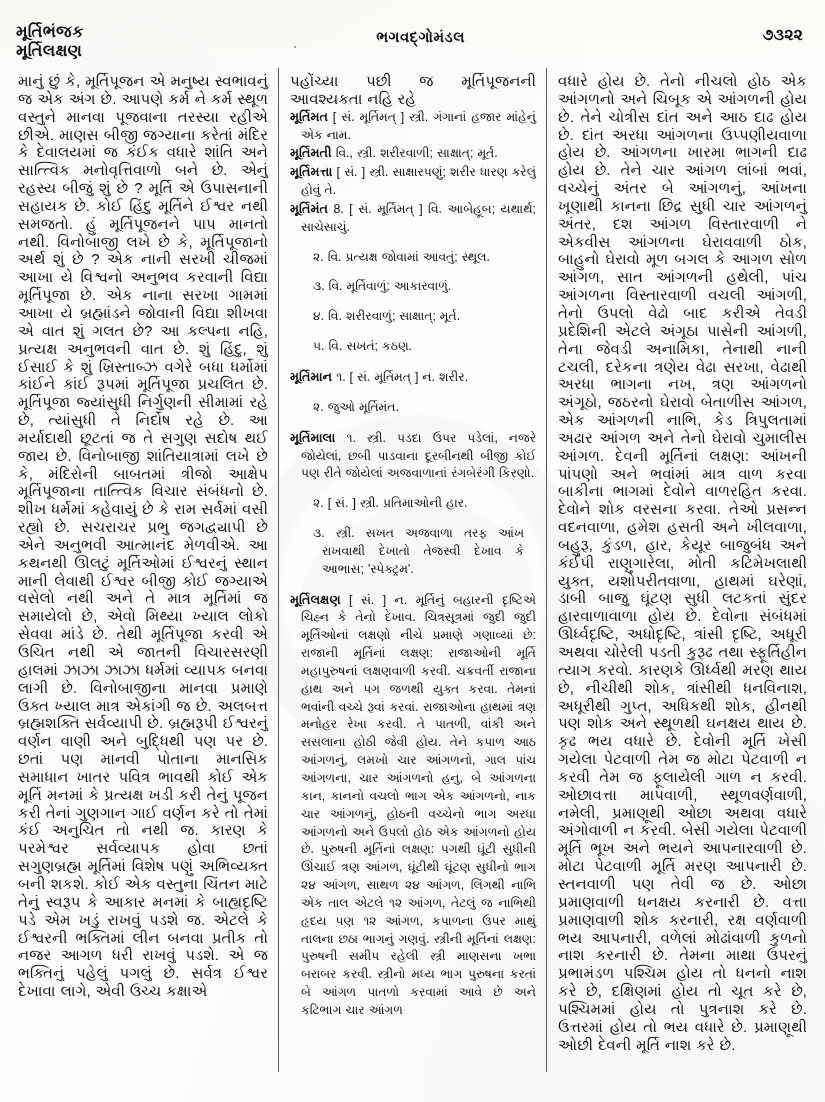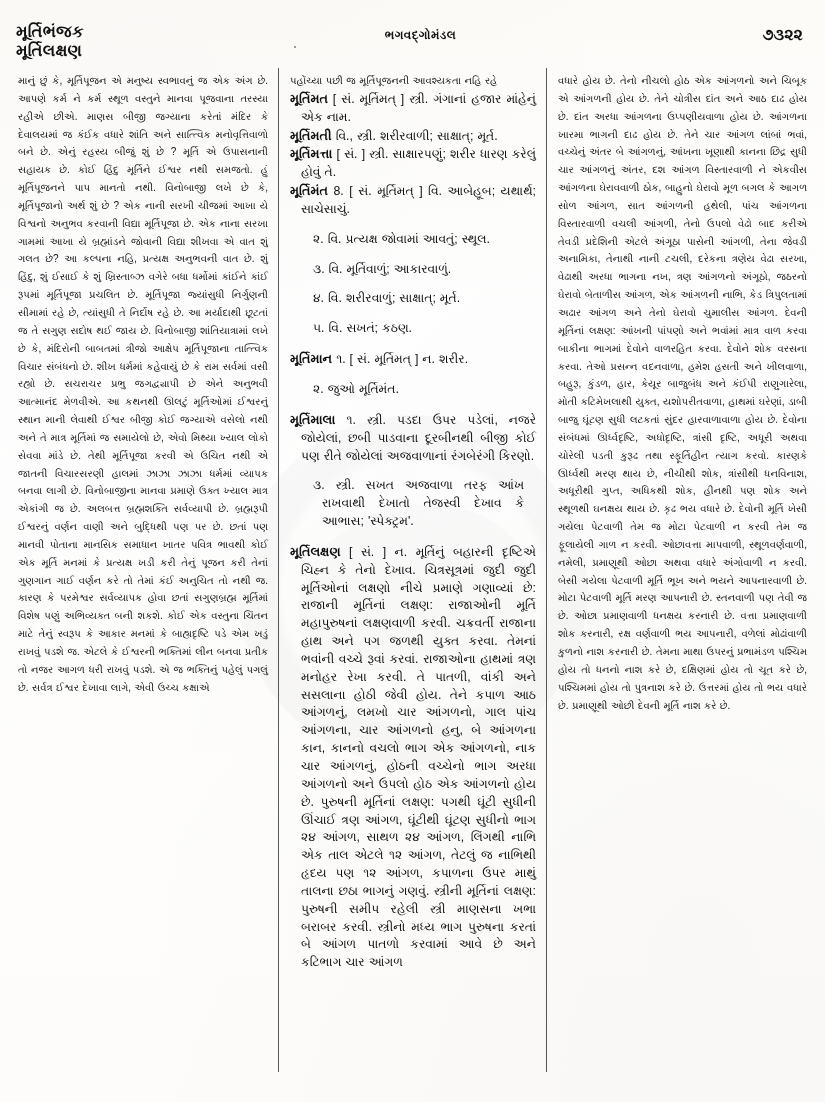--- a/index.html
+++ b/index.html
@@ -81,21 +81,21 @@
     font-size: 16.5px;
     font-weight: bold;
     color: #161616;
     letter-spacing: 0.2px;
   }
   .hdr-center {
     position: absolute;
     left: 0; right: 0;
     top: 28px;
     text-align: center;
-    font-size: 12px;
+    font-size: 15px;
     font-weight: bold;
     color: #181818;
     letter-spacing: 0.4px;
     padding-left: 16px;
   }
   .hdr-right {
     position: absolute;
     right: 22px;
     top: 26px;
     font-size: 16px;
@@ -137,21 +137,21 @@
     width: 1px;
     height: 1004px;
     background: #2b2b2b;
     opacity: 0.78;
   }
   .rule-a { left: 266px; }
   .rule-b { left: 534px; }
 
   
   .para {
-    font-size: 10px;
+    font-size: 15px;
     line-height: 17.85px;
     color: #131313;
     text-align: justify;
     text-justify: inter-word;
     margin: 0;
     letter-spacing: 0.05px;
     word-spacing: 0.6px;
   }
   .para.continues { text-indent: 0; }
 
@@ -225,20 +225,21 @@
       <p class="entry"><span class="hw">મૂર્તિમંત</span> <span>8. [ સં. મૂર્તિમત્ ] વિ. આબેહૂબ; યથાર્થ; સાચેસાચું.</span></p>
       <p class="sense">૨. વિ. પ્રત્યક્ષ જોવામાં આવતું; સ્થૂલ.</p>
       <p class="sense">૩. વિ. મૂર્તિવાળું; આકારવાળું.</p>
       <p class="sense">૪. વિ. શરીરવાળું; સાક્ષાત્; મૂર્ત.</p>
       <p class="sense">૫. વિ. સખતં; કઠણ.</p>
 
       <p class="entry"><span class="hw">મૂર્તિમાન</span> <span>૧. [ સં. મૂર્તિમત્ ] ન. શરીર.</span></p>
       <p class="sense">૨. જુઓ મૂર્તિમંત.</p>
 
       <p class="entry"><span class="hw">મૂર્તિમાલા</span> <span>૧. સ્ત્રી. પડદા ઉપર પડેલાં, નજરે જોયેલાં, છબી પાડવાના દૂરબીનથી બીજી કોઈ પણ રીતે જોયેલાં અજવાળાનાં રંગબેરંગી કિરણો.</span></p>
+      <p class="sense">૨. [ સં. ] સ્ત્રી. પ્રતિમાઓની હાર.</p>
       <p class="sense">૩. સ્ત્રી. સખત અજવાળા તરફ આંખ રાખવાથી દેખાતો તેજસ્વી દેખાવ કે આભાસ; 'સ્પેક્ટ્રમ'.</p>
 
       <p class="entry"><span class="hw">મૂર્તિલક્ષણ</span> <span>[ સં. ] ન. મૂર્તિનું બહારની દૃષ્ટિએ ચિહ્ન કે તેનો દેખાવ. ચિત્રસૂત્રમાં જુદી જુદી મૂર્તિઓનાં લક્ષણો નીચે પ્રમાણે ગણાવ્યાં છે: રાજાની મૂર્તિનાં લક્ષણ: રાજાઓની મૂર્તિ મહાપુરુષનાં લક્ષણવાળી કરવી. ચક્રવર્તી રાજાના હાથ અને પગ જળથી યુક્ત કરવા. તેમનાં ભવાંની વચ્ચે રૂવાં કરવાં. રાજાઓના હાથમાં ત્રણ મનોહર રેખા કરવી. તે પાતળી, વાંકી અને સસલાના હોઠી જેવી હોય. તેને કપાળ આઠ આંગળનું, લમખો ચાર આંગળનો, ગાલ પાંચ આંગળના, ચાર આંગળનો હનુ, બે આંગળના કાન, કાનનો વચલો ભાગ એક આંગળનો, નાક ચાર આંગળનું, હોઠની વચ્ચેનો ભાગ અરધા આંગળનો અને ઉપલો હોઠ એક આંગળનો હોય છે. પુરુષની મૂર્તિનાં લક્ષણ: પગથી ઘૂંટી સુધીની ઊંચાઈ ત્રણ આંગળ, ઘૂંટીથી ઘૂંટણ સુધીનો ભાગ ૨૪ આંગળ, સાથળ ૨૪ આંગળ, લિંગથી નાભિ એક તાલ એટલે ૧૨ આંગળ, તેટલું જ નાભિથી હૃદય પણ ૧૨ આંગળ, કપાળના ઉપર માથું તાલના છઠા ભાગનું ગણવું. સ્ત્રીની મૂર્તિનાં લક્ષણ: પુરુષની સમીપ રહેલી સ્ત્રી માણસના ખભા બરાબર કરવી. સ્ત્રીનો મધ્ય ભાગ પુરુષના કરતાં બે આંગળ પાતળો કરવામાં આવે છે અને કટિભાગ ચાર આંગળ</span></p>
     </div>
 
     <div class="col-rule rule-b"></div>
 
     <div class="col col-3">
       <p class="para continues">વધારે હોય છે. તેનો નીચલો હોઠ એક આંગળનો અને ચિબૂક એ આંગળની હોય છે. તેને ચોત્રીસ દાંત અને આઠ દાઢ હોય છે. દાંત અરધા આંગળના ઉપ્પણીયવાળા હોય છે. આંગળના ખારમા ભાગની દાઢ હોય છે. તેને ચાર આંગળ લાંબાં ભવાં, વચ્ચેનું અંતર બે આંગળનું, આંખના ખૂણાથી કાનના છિદ્ર સુધી ચાર આંગળનું અંતર, દશ આંગળ વિસ્તારવાળી ને એકવીસ આંગળના ઘેરાવવાળી ઠોક, બાહુનો ઘેરાવો મૂળ બગલ કે આગળ સોળ આંગળ, સાત આંગળની હથેલી, પાંચ આંગળના વિસ્તારવાળી વચલી આંગળી, તેનો ઉપલો વેઢો બાદ કરીએ તેવડી પ્રદેશિની એટલે અંગૂઠા પાસેની આંગળી, તેના જેવડી અનામિકા, તેનાથી નાની ટચલી, દરેકના ત્રણેય વેઢા સરખા, વેઢાથી અરધા ભાગના નખ, ત્રણ આંગળનો અંગૂઠો, જઠરનો ઘેરાવો બેતાળીસ આંગળ, એક આંગળની નાભિ, કેડ ત્રિપુલતામાં અઢાર આંગળ અને તેનો ઘેરાવો ચુમાલીસ આંગળ. દેવની મૂર્તિનાં લક્ષણ: આંખની પાંપણો અને ભવાંમાં માત્ર વાળ કરવા બાકીના ભાગમાં દેવોને વાળરહિત કરવા. દેવોને શોક વરસના કરવા. તેઓ પ્રસન્ન વદનવાળા, હમેશ હસતી અને ખીલવાળા, બહુરૂ, કુંડળ, હાર, કેયૂર બાજુબંધ અને કંઈપી રાણુગારેલા, મોતી કટિમેખલાથી યુક્ત, યશોપરીતવાળા, હાથમાં ઘરેણાં, ડાબી બાજુ ઘૂંટણ સુધી લટકતાં સુંદર હારવાળાવાળા હોય છે. દેવોના સંબંધમાં ઊર્ધ્વદૃષ્ટિ, અધોદૃષ્ટિ, ત્રાંસી દૃષ્ટિ, અધૂરી અથવા ચોરેલી પડતી કુરૂઢ તથા સ્ફૂર્તિહીન ત્યાગ કરવો. કારણકે ઊર્ધ્વથી મરણ થાય છે, નીચીથી શોક, ત્રાંસીથી ધનવિનાશ, અધૂરીથી ગુપ્ત, અધિકથી શોક, હીનથી પણ શોક અને સ્થૂળથી ઘનક્ષય થાય છે. કૃઢ ભય વધારે છે. દેવોની મૂર્તિ ખેસી ગયેલા પેટવાળી તેમ જ મોટા પેટવાળી ન કરવી તેમ જ ફૂલાયેલી ગાળ ન કરવી. ઓછાવત્તા માપવાળી, સ્થૂળવર્ણવાળી, નમેલી, પ્રમાણૂથી ઓછા અથવા વધારે અંગોવાળી ન કરવી. બેસી ગયેલા પેટવાળી મૂર્તિ ભૂખ અને ભયને આપનારવાળી છે. મોટા પેટવાળી મૂર્તિ મરણ આપનારી છે. સ્તનવાળી પણ તેવી જ છે. ઓછા પ્રમાણવાળી ધનક્ષય કરનારી છે. વત્તા પ્રમાણવાળી શોક કરનારી, રક્ષ વર્ણવાળી ભય આપનારી, વળેલાં મોઢાંવાળી કુળનો નાશ કરનારી છે. તેમના માથા ઉપરનું પ્રભામંડળ પશ્ચિમ હોય તો ધનનો નાશ કરે છે, દક્ષિણમાં હોય તો ચૂત કરે છે, પશ્ચિમમાં હોય તો પુત્રનાશ કરે છે. ઉત્તરમાં હોય તો ભય વધારે છે. પ્રમાણૂથી ઓછી દેવની મૂર્તિ નાશ કરે છે.</p>
     </div>

